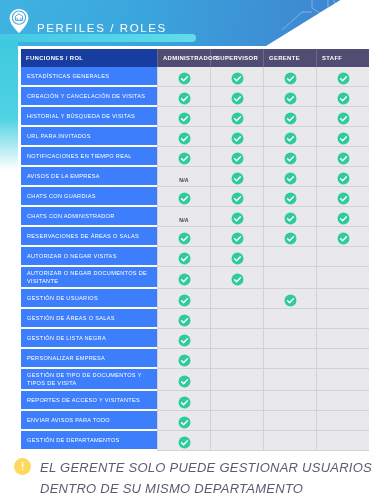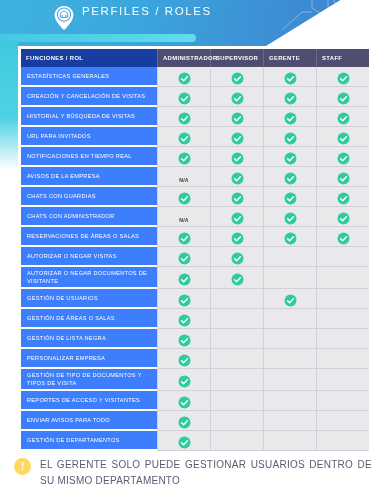--- a/index.html
+++ b/index.html
@@ -26,24 +26,23 @@
     right: 0; top: 0;
     width: 120px; height: 46px;
     background: #ffffff;
     clip-path: polygon(100% 0, 100% 100%, 0 100%, 62% 0);
   }
   .hexes { position: absolute; right: 4px; top: -10px; opacity: .35; }
 
   .banner-inner {
     position: relative;
     display: flex;
-    align-items: flex-start;
+    align-items: flex-end;
     padding: 5px 0 0 8px;
     height: 34px;
-    margin-left: 45px;
   }
   .logo-pin {
     width: 22px; height: 26px;
     position: relative;
     flex: 0 0 auto;
   }
   .logo-pin svg { display: block; }
 
   .banner-title {
     color: #ffffff;
@@ -156,21 +155,22 @@
     border-radius: 50%;
     background: #ffd95e;
     color: #ffffff;
     font-size: 11px;
     font-weight: 700;
     line-height: 17px;
     text-align: center;
     margin-top: 1px;
   }
   .note-text {
-    font-size: 10px;
+    font-size: 13px;
+    font-style: italic;
     color: #5b5b72;
     line-height: 1.62;
     text-align: justify;
     letter-spacing: .25px;
   }
 </style>
 </head>
 <body>
 
 <div class="banner">

